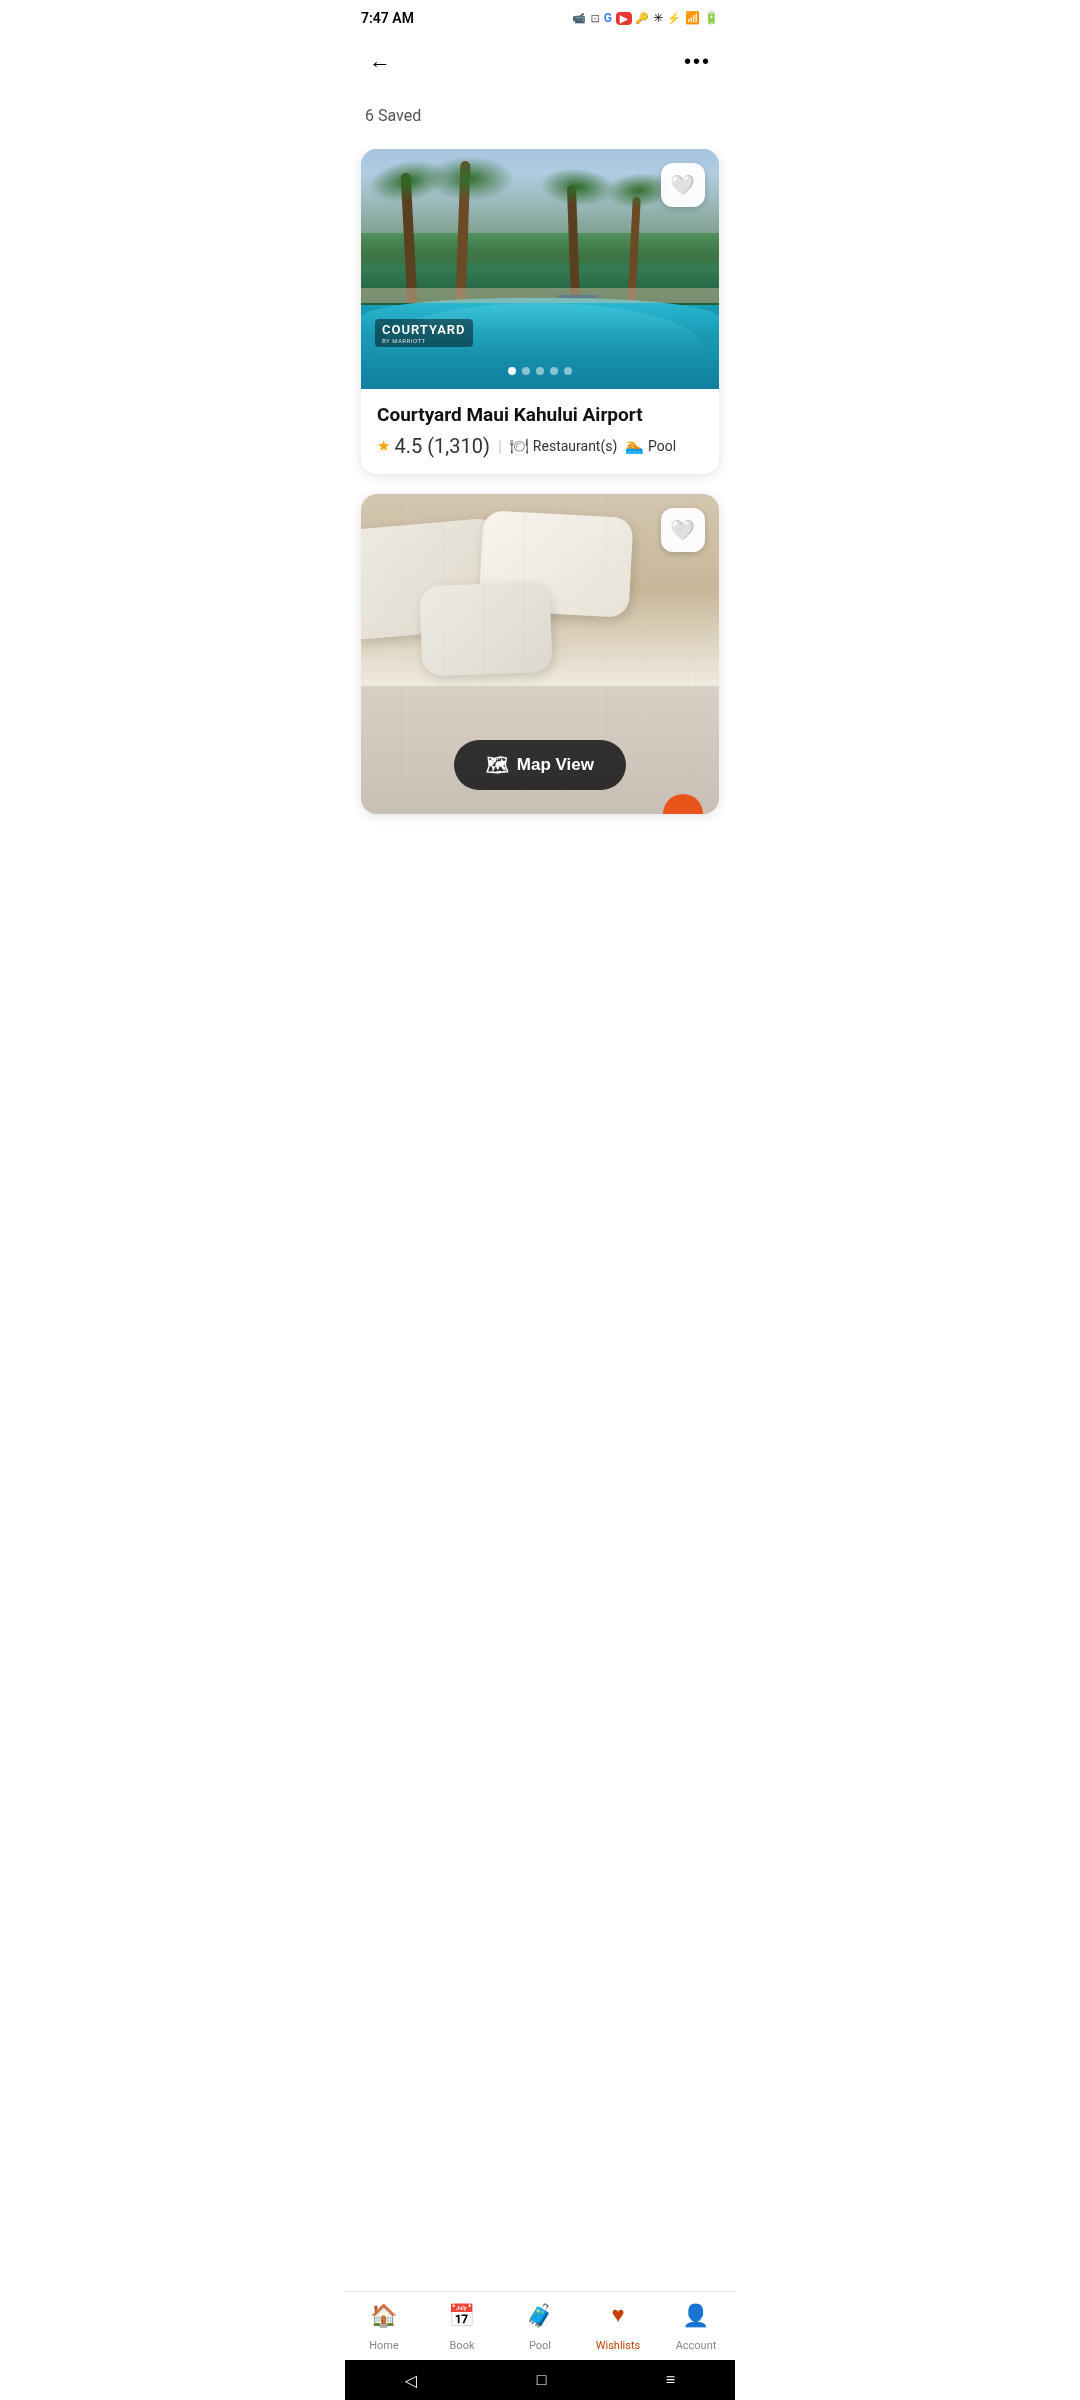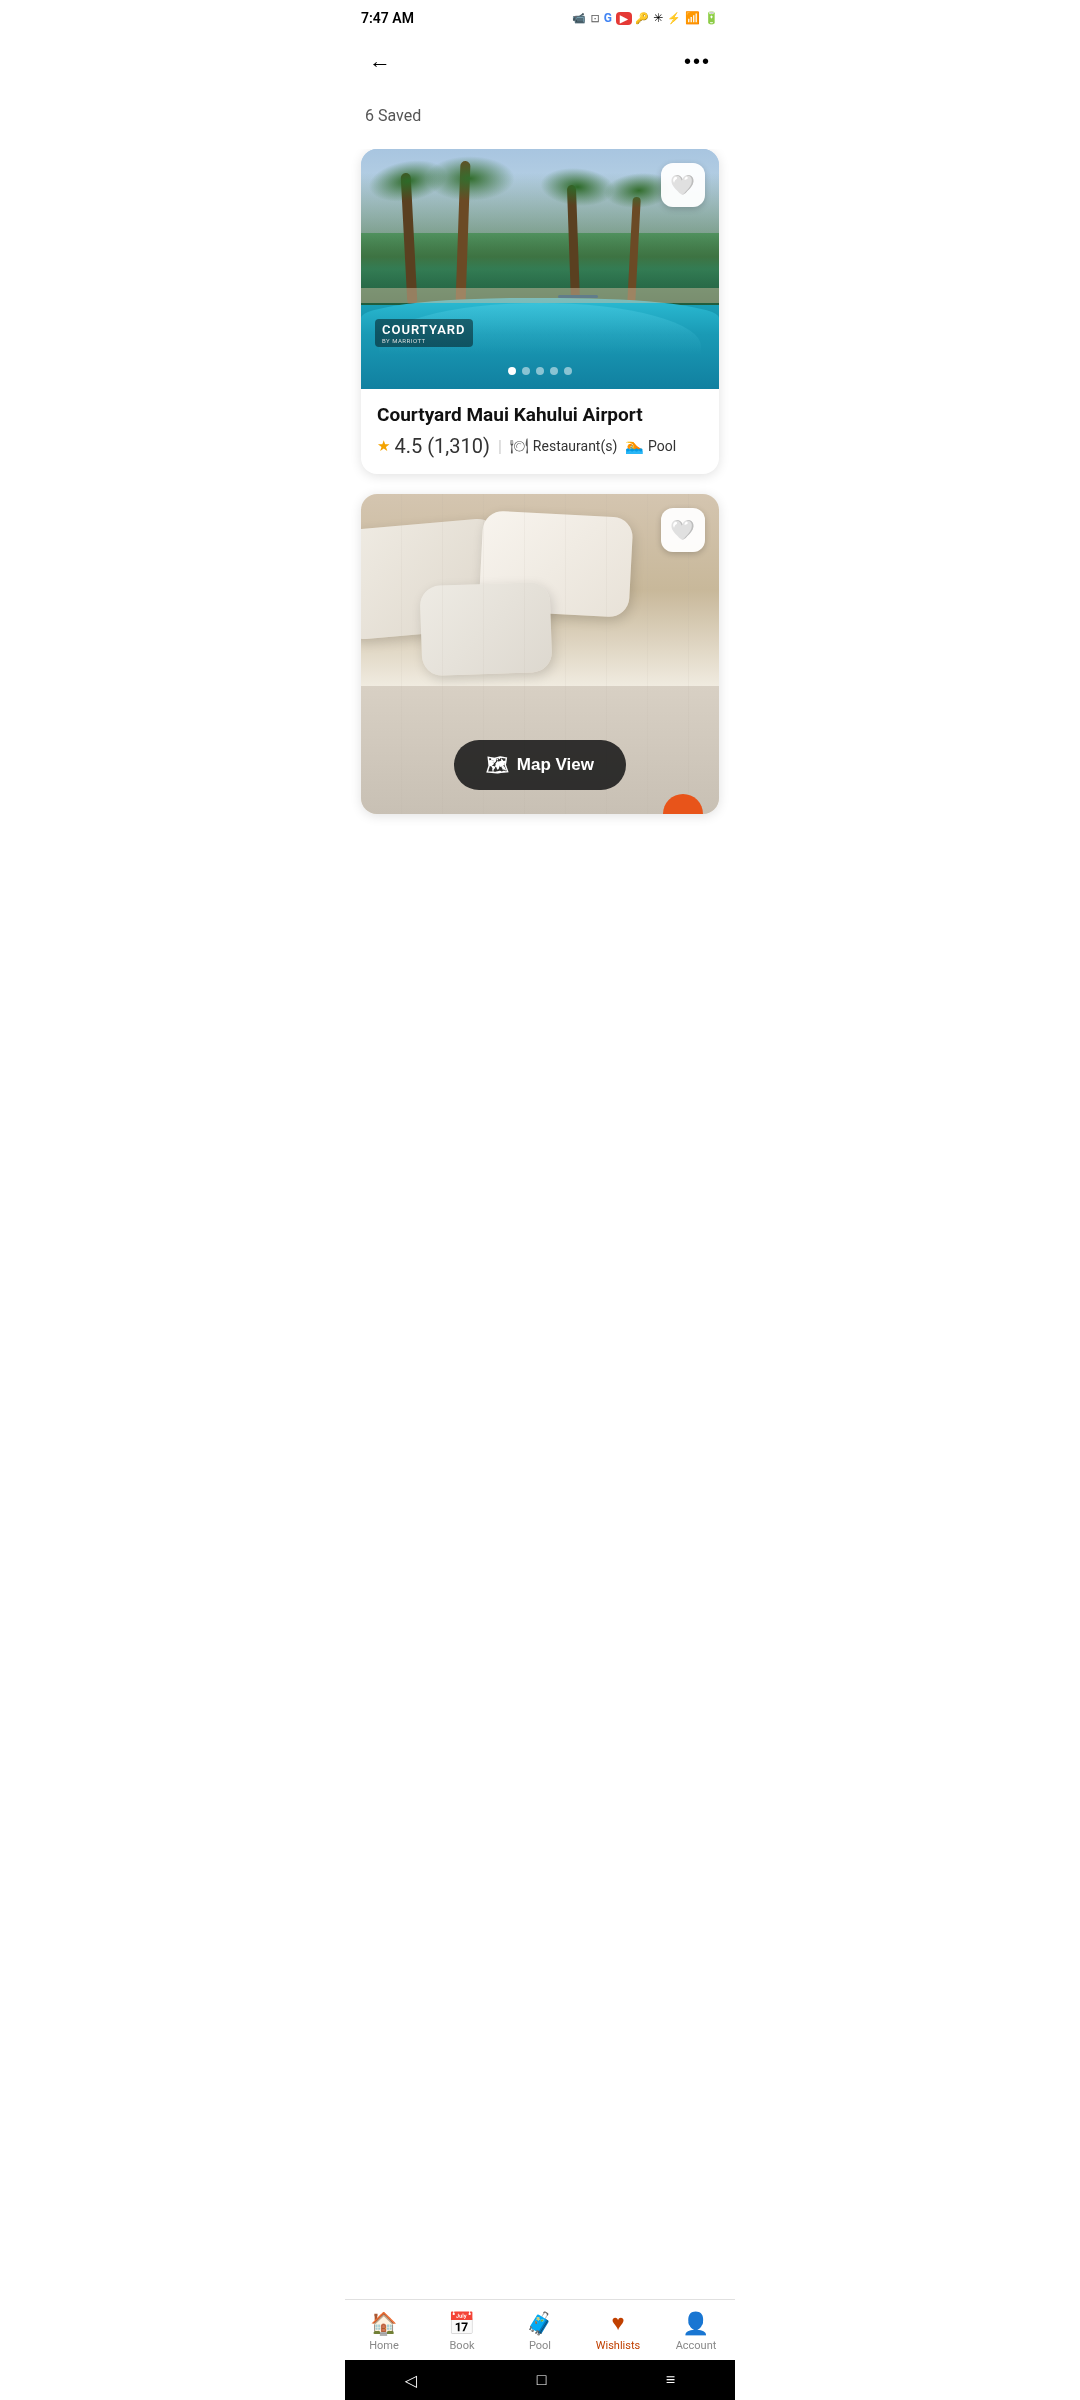--- a/index.html
+++ b/index.html
@@ -334,20 +334,21 @@
     .nav-icon {
       font-size: 22px;
       color: #888;
     }
     .nav-icon.active {
       color: #c04000;
     }
     .nav-label {
       font-size: 11px;
       color: #888;
+      margin-top: 8px;
     }
     .nav-label.active {
       color: #c04000;
       font-weight: 400;
     }
 
     
     .system-nav {
       position: fixed;
       bottom: 0;

